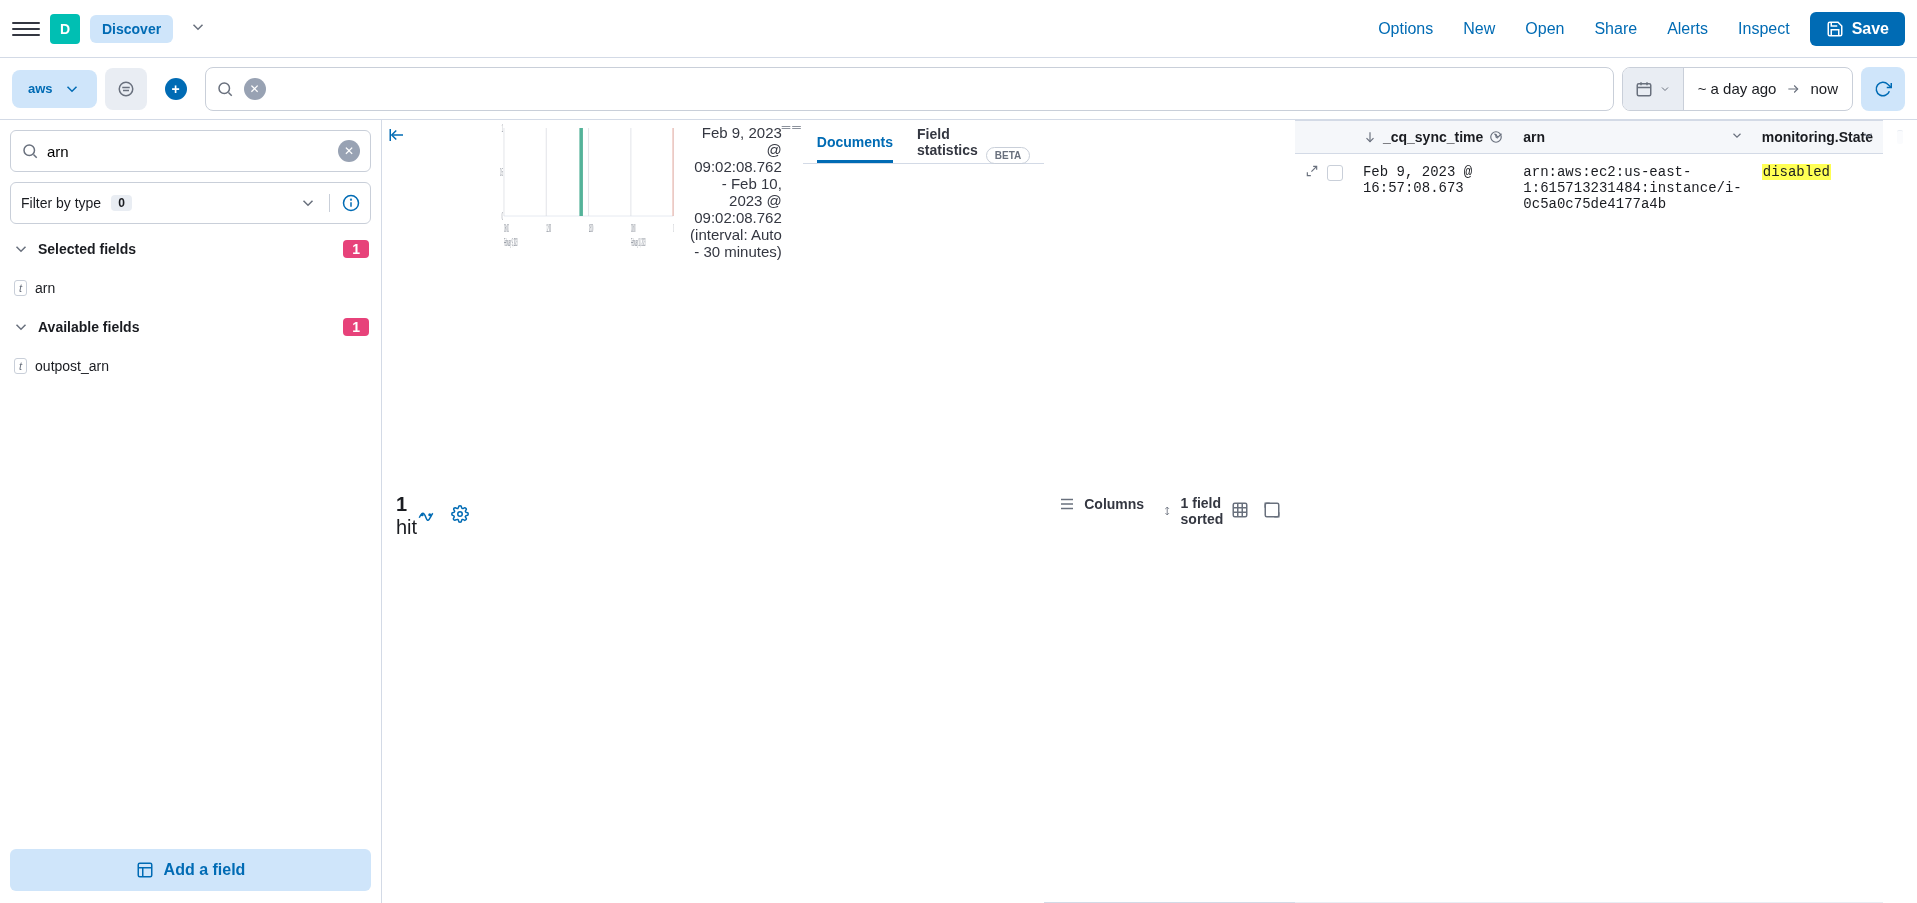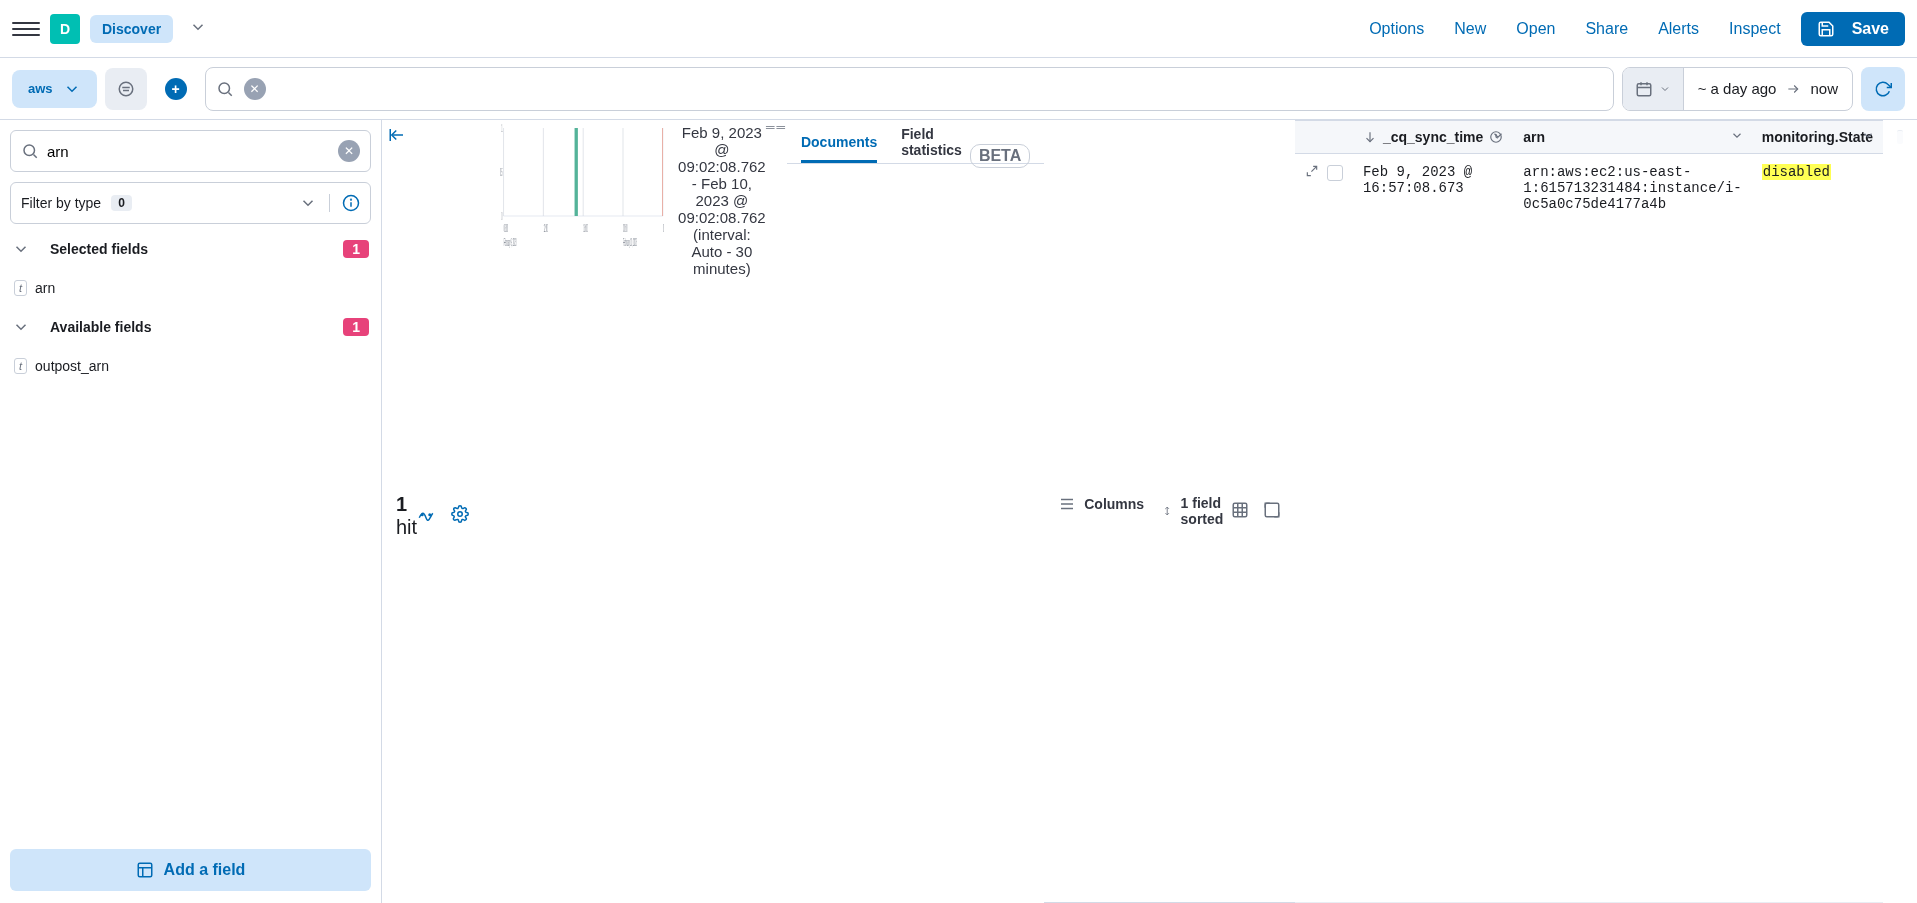--- a/index.html
+++ b/index.html
@@ -8,21 +8,21 @@
 
   
   .topnav { display:flex; align-items:center; padding:8px 12px; border-bottom:1px solid #d3dae6; gap:10px; height:58px; }
   .hamburger { width:28px; height:28px; display:flex; flex-direction:column; justify-content:center; gap:4px; cursor:pointer;}
   .hamburger span{height:2px; background:#343741; border-radius:1px;}
   .app-badge { width:30px; height:30px; background:#00bfb3; color:#fff; border-radius:4px; display:flex; align-items:center; justify-content:center; font-weight:600;}
   .discover-pill { background:#cfe5fa; color:#006bb4; padding:6px 12px; border-radius:6px; font-weight:600;}
   .chevron-btn { padding:4px 6px;}
   .topnav-spacer{flex:1;}
   .top-link { color:#006bb4; font-weight:500; padding:6px 10px; cursor:pointer; font-size:16px;}
-  .save-btn { background:#006bb4; color:#fff; padding:8px 16px; border-radius:6px; display:flex; align-items:center; gap:17px; font-weight:600; font-size:16px;}
+  .save-btn { background:#006bb4; color:#fff; padding:8px 16px; border-radius:6px; display:flex; align-items:center; gap:8px; font-weight:600; font-size:16px;}
   .save-btn svg{stroke:#fff;}
 
   
   .querybar { display:flex; align-items:center; gap:8px; padding:10px 12px; border-bottom:1px solid #d3dae6; height:62px;}
   .index-pill{ background:#cfe5fa; color:#006bb4; padding:10px 16px; border-radius:8px; display:flex; align-items:center; gap:10px; font-weight:600; font-size:13px;}
   .filter-icon-btn,.add-filter-btn{ width:42px;height:42px; background:#e9edf3; border-radius:8px; display:flex;align-items:center;justify-content:center;}
   .add-filter-btn{background:transparent;}
   .add-filter-btn .circle{width:22px;height:22px;border-radius:50%;background:#006bb4;color:#fff;display:flex;align-items:center;justify-content:center;font-weight:700;}
   .query-input-wrap{flex:1; display:flex; align-items:center; border:1px solid #c9cfd9; border-radius:8px; padding:0 10px; height:44px; gap:10px;}
   .query-input-wrap input{flex:1; border:none; outline:none; font-size:16px; color:#343741;}
@@ -38,41 +38,41 @@
   .collapse-arrow{position:absolute; margin-left:388px; margin-top:6px; color:#006bb4; cursor:pointer;}
   
   .field-search{display:flex; align-items:center; border:1px solid #c9cfd9; border-radius:6px; padding:0 10px; height:42px; gap:8px;}
   .field-search input{flex:1;border:none;outline:none;font-size:15px;}
   .filter-type{display:flex;align-items:center;justify-content:space-between; border:1px solid #c9cfd9; border-radius:6px; height:42px; padding:0 10px; gap:8px;}
   .filter-type .left{display:flex;align-items:center;gap:10px;}
   .count-badge{background:#e9edf3;border-radius:4px; padding:1px 7px; font-size:12px; font-weight:600;}
   .filter-type .right{display:flex;align-items:center;gap:12px;}
   .info-icn{color:#006bb4; border-left:1px solid #c9cfd9; padding-left:12px; height:100%; display:flex; align-items:center;}
   .section-header{display:flex;align-items:center;justify-content:space-between; padding:6px 2px;}
-  .section-header .lbl{display:flex;align-items:center;gap:20px; font-weight:700;}
+  .section-header .lbl{display:flex;align-items:center;gap:8px; font-weight:700;}
   .pink-badge{background:#e7427a;color:#fff;border-radius:4px;padding:1px 9px;font-weight:700;}
   .field-item{display:flex;align-items:center;gap:8px; padding:6px 4px;}
   .type-token{border:1px solid #c9cfd9; font-size:11px; padding:1px 4px; border-radius:3px; color:#69707d; font-style:italic;}
   .sidebar-spacer{flex:1;}
   .add-field-btn{background:#cfe5fa;color:#006bb4;border-radius:6px;height:42px;display:flex;align-items:center;justify-content:center;gap:10px;font-weight:600;font-size:16px;}
 
   
   .main{flex:1; display:flex; flex-direction:row; overflow:hidden; position:relative;}
   .hit-header{display:flex;align-items:center;justify-content:space-between; padding:12px 14px 4px 14px;}
   .hit-header h2{font-weight:400;font-size:20px;}
   .hit-header h2 b{font-weight:700;}
   .hit-header .icons{display:flex;gap:16px;color:#006bb4;}
   .chart-area{padding:0 14px;}
   .chart-svg{width:100%;height:140px;}
-  .time-caption{text-align:center;color:#343741;font-size:15px;padding:4px 0 2px 0;}
+  .time-caption{text-align:right;color:#343741;font-size:15px;padding:4px 0 2px 0;}
   .drag-handle{text-align:center;color:#69707d;font-size:12px; letter-spacing:2px; padding-bottom:4px;}
   .tabs{display:flex;gap:24px; border-bottom:1px solid #d3dae6; padding:0 14px; height:44px;}
   .tab{font-weight:700; color:#343741; padding:10px 0; display:flex;align-items:center;gap:8px;}
   .tab.active{color:#006bb4;border-bottom:3px solid #006bb4; padding-bottom:7px;}
-  .beta-badge{border:1px solid #c9cfd9;border-radius:10px;padding:2px 8px;font-size:16px;font-weight:700;color:#69707d;margin-top:28px;}
+  .beta-badge{border:1px solid #c9cfd9;border-radius:10px;padding:2px 8px;font-size:10px;font-weight:700;color:#69707d;margin-top:28px;}
   .table-toolbar{display:flex;align-items:center;justify-content:space-between; padding:8px 14px; border-bottom:1px solid #d3dae6;}
   .table-toolbar .left{display:flex;align-items:flex-start;gap:18px;color:#343741;}
   .toolbar-item{display:flex;align-items:center;gap:8px;font-weight:600;}
   .table-toolbar .right{display:flex;gap:14px;color:#343741;}
   
   .data-table{width:100%;border-collapse:collapse;}
   .data-table th{background:#f5f7fa;border-top:1px solid #d3dae6;border-bottom:1px solid #d3dae6;text-align:left;padding:8px 10px;font-weight:700;font-size:14px; position:relative;}
   .data-table th .th-inner{display:flex;align-items:center;gap:6px;}
   .data-table th .dd{position:absolute;right:8px;top:50%;transform:translateY(-50%);color:#69707d;}
   .data-table td{padding:10px;border-bottom:1px solid #e9edf3;vertical-align:top;font-family: "SFMono-Regular", Consolas, "Liberation Mono", Menlo, monospace; font-size:14px;}

